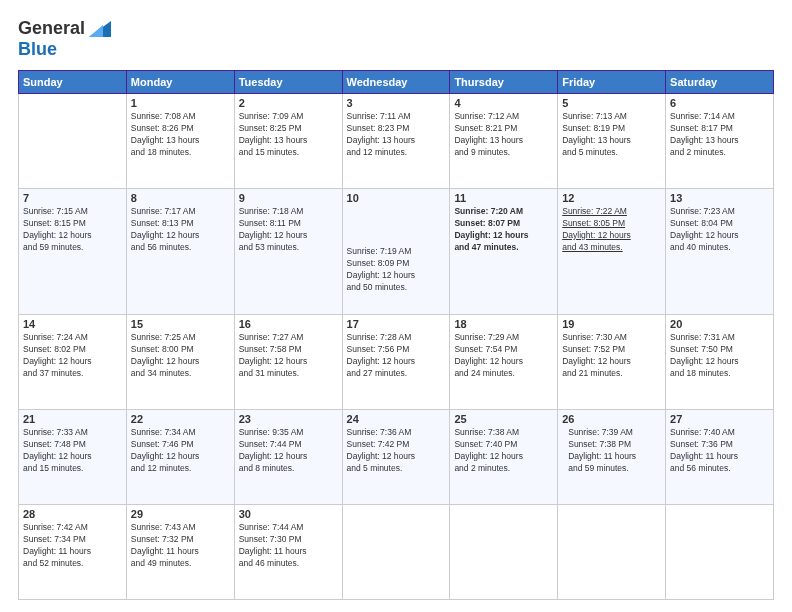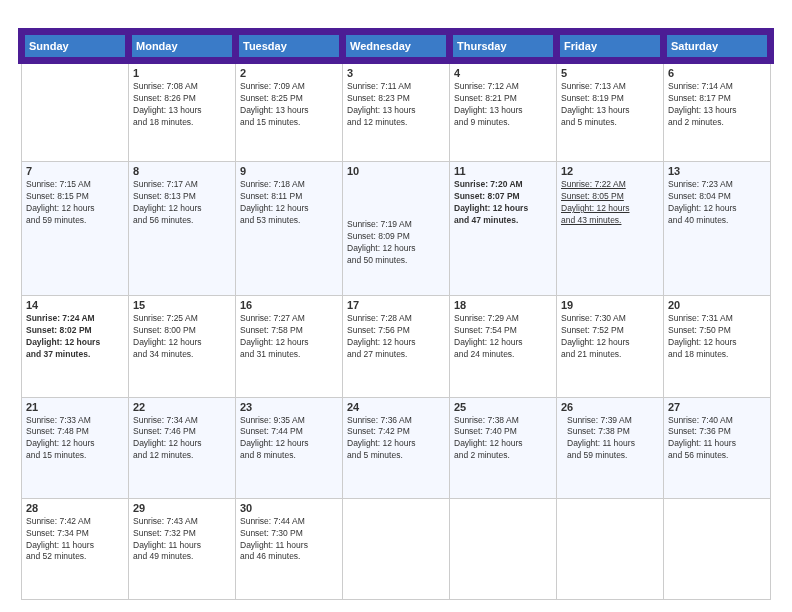--- a/index.html
+++ b/index.html
@@ -66,21 +66,21 @@
       border-collapse: collapse;
       flex: 1;
     }
     .calendar th {
       background-color: #3a7bc8;
       color: #fff;
       font-size: 11px;
       font-weight: bold;
       padding: 5px 4px;
       text-align: left;
-      border: 7px solid #4c1d95;
+      border: 1px solid #4c1d95;
     }
     .calendar td {
       border: 1px solid #ccc;
       vertical-align: top;
       padding: 3px 4px;
       width: calc(100% / 7);
       font-size: 9px;
       color: #333;
       height: 82px;
     }
@@ -107,20 +107,30 @@
     }
     .calendar thead tr th {
       background-color: #3a7bc8;
     }
   </style>
 </head>
 <body>
 
 <div class="page">
   <div class="header">
+    <div class="logo">
+      <div class="logo-text">
+        <span class="logo-general">General</span>
+        <svg class="logo-icon" viewBox="0 0 22 16">
+          <polygon points="0,16 22,0 22,16" fill="#1a6fb5"></polygon>
+          <polygon points="0,16 14,4 14,16" fill="#5aabf0"></polygon>
+        </svg>
+      </div>
+      <span class="logo-blue">Blue</span>
+    </div>
   </div>
 
   <table class="calendar">
     <thead>
       <tr>
         <th>Sunday</th>
         <th>Monday</th>
         <th>Tuesday</th>
         <th>Wednesday</th>
         <th>Thursday</th>
@@ -221,21 +231,21 @@
             <span class="day-number">13</span>
             <div class="day-info" style="white-space: pre-line;">Sunrise: 7:23 AM
 Sunset: 8:04 PM
 Daylight: 12 hours
 and 40 minutes.</div>
           </td>
         </tr>
         <tr>
           <td>
             <span class="day-number">14</span>
-            <div class="day-info" style="white-space: pre-line; font-weight: bold;">Sunrise: 7:24 AM
+            <div class="day-info" style="white-space: pre-line;">Sunrise: 7:24 AM
 Sunset: 8:02 PM
 Daylight: 12 hours
 and 37 minutes.</div>
           </td>
           <td>
             <span class="day-number">15</span>
             <div class="day-info" style="white-space: pre-line;">Sunrise: 7:25 AM
 Sunset: 8:00 PM
 Daylight: 12 hours
 and 34 minutes.</div>

